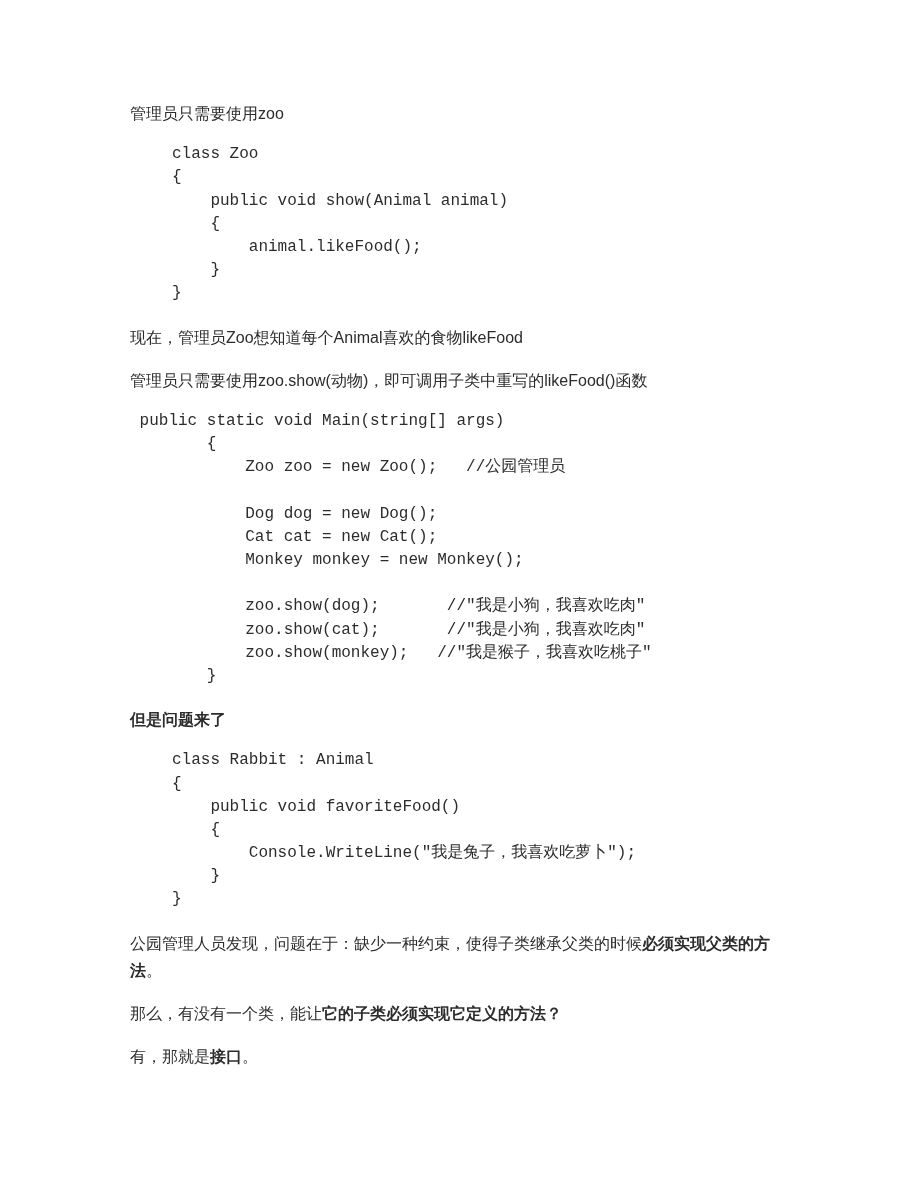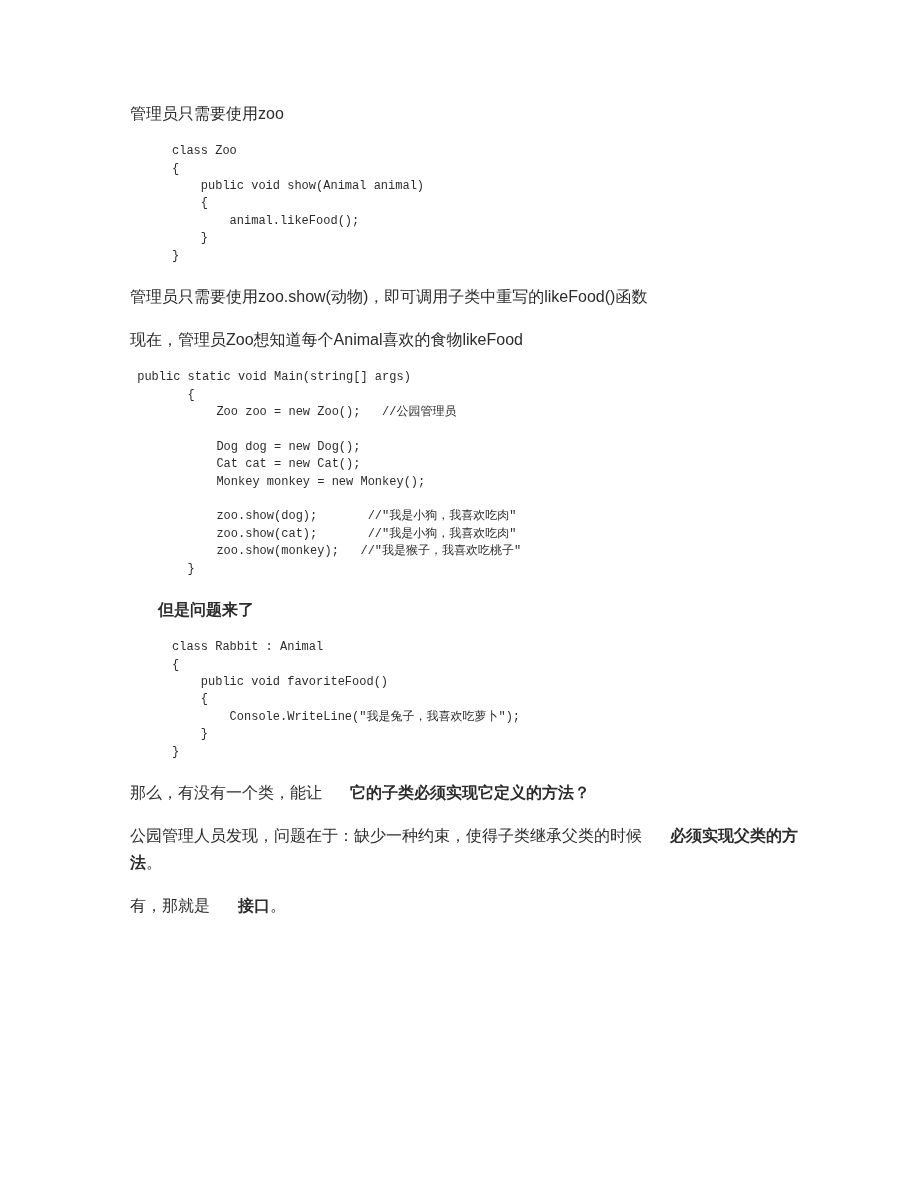--- a/index.html
+++ b/index.html
@@ -15,50 +15,49 @@
     width: 920px;
     box-sizing: border-box;
     padding: 100px 120px 60px 130px;
   }
   .para {
     margin: 0 0 16px 0;
   }
   .codeblock {
     font-family: Consolas, "Courier New", monospace;
     white-space: pre;
-    font-size: 12px;
+    font-size: 16px;
     line-height: 1.45;
     margin: 6px 0 18px 0;
   }
   .codeblock.indented {
     margin-left: 42px;
   }
   .bold {
     font-weight: 600;
-    margin-left: 28px;
   }
 </style>
 </head>
 <body>
 
 <div class="page">
 
   <p class="para">管理员只需要使用zoo</p>
 
   <div class="codeblock indented">class Zoo
 {
     public void show(Animal animal)
     {
         animal.likeFood();
     }
 }</div>
 
+  <p class="para">现在，管理员Zoo想知道每个Animal喜欢的食物likeFood</p>
+
   <p class="para">管理员只需要使用zoo.show(动物)，即可调用子类中重写的likeFood()函数</p>
-
-  <p class="para">现在，管理员Zoo想知道每个Animal喜欢的食物likeFood</p>
 
   <div class="codeblock"> public static void Main(string[] args)
         {
             Zoo zoo = new Zoo();   //公园管理员
 
             Dog dog = new Dog();
             Cat cat = new Cat();
             Monkey monkey = new Monkey();
 
             zoo.show(dog);       //"我是小狗，我喜欢吃肉"
@@ -71,24 +70,24 @@
 
   <div class="codeblock indented">class Rabbit : Animal
 {
     public void favoriteFood()
     {
         Console.WriteLine("我是兔子，我喜欢吃萝卜");
     }
 }</div>
 
   <p class="para">
-    <span>那么，有没有一个类，能让</span><span class="bold">它的子类必须实现它定义的方法？</span>
+    <span>公园管理人员发现，问题在于：缺少一种约束，使得子类继承父类的时候</span><span class="bold">必须实现父类的方法</span><span>。</span>
   </p>
 
   <p class="para">
-    <span>公园管理人员发现，问题在于：缺少一种约束，使得子类继承父类的时候</span><span class="bold">必须实现父类的方法</span><span>。</span>
+    <span>那么，有没有一个类，能让</span><span class="bold">它的子类必须实现它定义的方法？</span>
   </p>
 
   <p class="para">
     <span>有，那就是</span><span class="bold">接口</span><span>。</span>
   </p>
 
 </div>
 
 </body></html>

